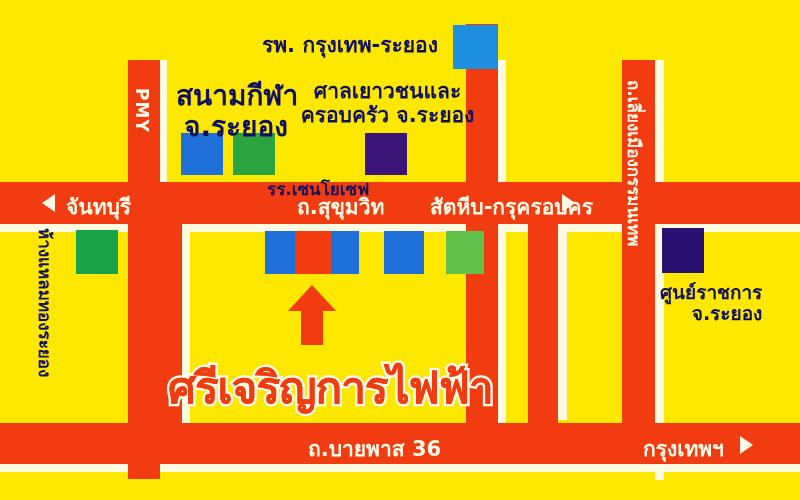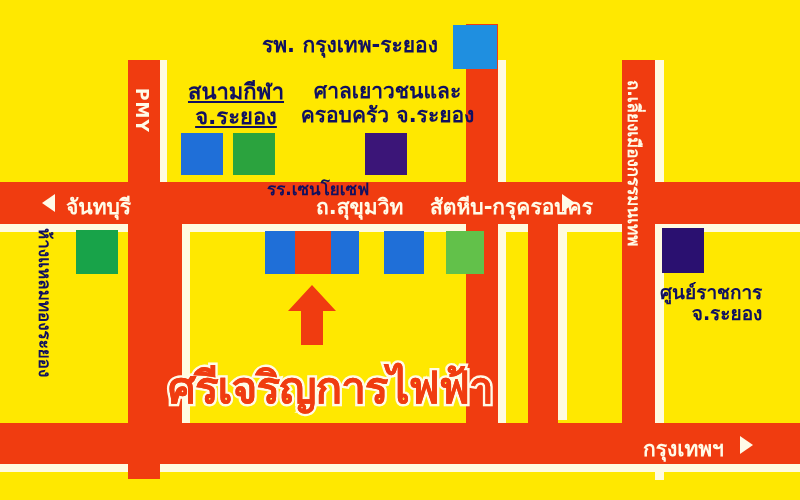--- a/index.html
+++ b/index.html
@@ -89,36 +89,37 @@
   <div class="blk" style="left:331px;top:231px;width:28px;height:43px;background:#1f6fd8;"></div>
 
   <div class="blk" style="left:384px;top:231px;width:40px;height:43px;background:#1f6fd8;"></div>
 
   <div class="blk" style="left:446px;top:231px;width:38px;height:43px;background:#62c14a;"></div>
 
   <div class="blk" style="left:662px;top:228px;width:42px;height:45px;background:#2a1070;"></div>
 
   <div class="lbl" style="left:262px;top:34px;font-size:21px;">รพ. กรุงเทพ-ระยอง</div>
 
-  <div class="lbl" style="left:176px;top:80px;font-size:22px;text-align:center;width:120px;text-decoration:underline;">สนามกีฬา
+  <div class="lbl" style="left:176px;top:80px;font-size:28px;text-align:center;width:120px;">สนามกีฬา
 จ.ระยอง</div>
 
   <div class="lbl" style="left:300px;top:80px;font-size:21px;text-align:center;width:175px;">ศาลเยาวชนและ
 ครอบครัว จ.ระยอง</div>
 
   <div class="lbl" style="left:267px;top:140px;font-size:17px;margin-top:40px;">รร.เซนโยเซฟ</div>
 
   <div class="lbl lbl-rot-cw" style="left:54px;top:228px;font-size:17px;transform:rotate(90deg);">ห้างแหลมทองระยอง</div>
 
 
   <div class="lbl" style="left:660px;top:282px;font-size:19px;text-align:right;">ศูนย์ราชการ
 จ.ระยอง</div>
 
-  <div class="lbl-road" style="left:316px;top:190px;font-size:21px;">ถ.สุขุมวิท</div>
+  <div class="lbl-road" style="left:297px;top:190px;font-size:21px;">ถ.สุขุมวิท</div>
 
+  <div class="lbl-road" style="left:308px;top:432px;font-size:21px;">ถ.บายพาส 36</div>
 
   <div class="lbl-road lbl-rot-cw" style="left:152px;top:88px;font-size:17px;transform:rotate(90deg);letter-spacing:1px;">PMY</div>
 
   <div class="lbl-road lbl-rot-cw" style="left:648px;top:80px;font-size:17px;transform:rotate(90deg);">ถ.เลี่ยงเมืองกรรมนเทพ</div>
 
   <div class="arrowhead arr-left" style="left:42px;top:194px;"></div>
   <div class="lbl-road" style="left:66px;top:190px;font-size:21px;">จันทบุรี</div>
 
   <div class="lbl-road" style="left:430px;top:190px;font-size:21px;">สัตหีบ-กรุครอบคร</div>
   <div class="arrowhead arr-right" style="left:562px;top:194px;"></div>

